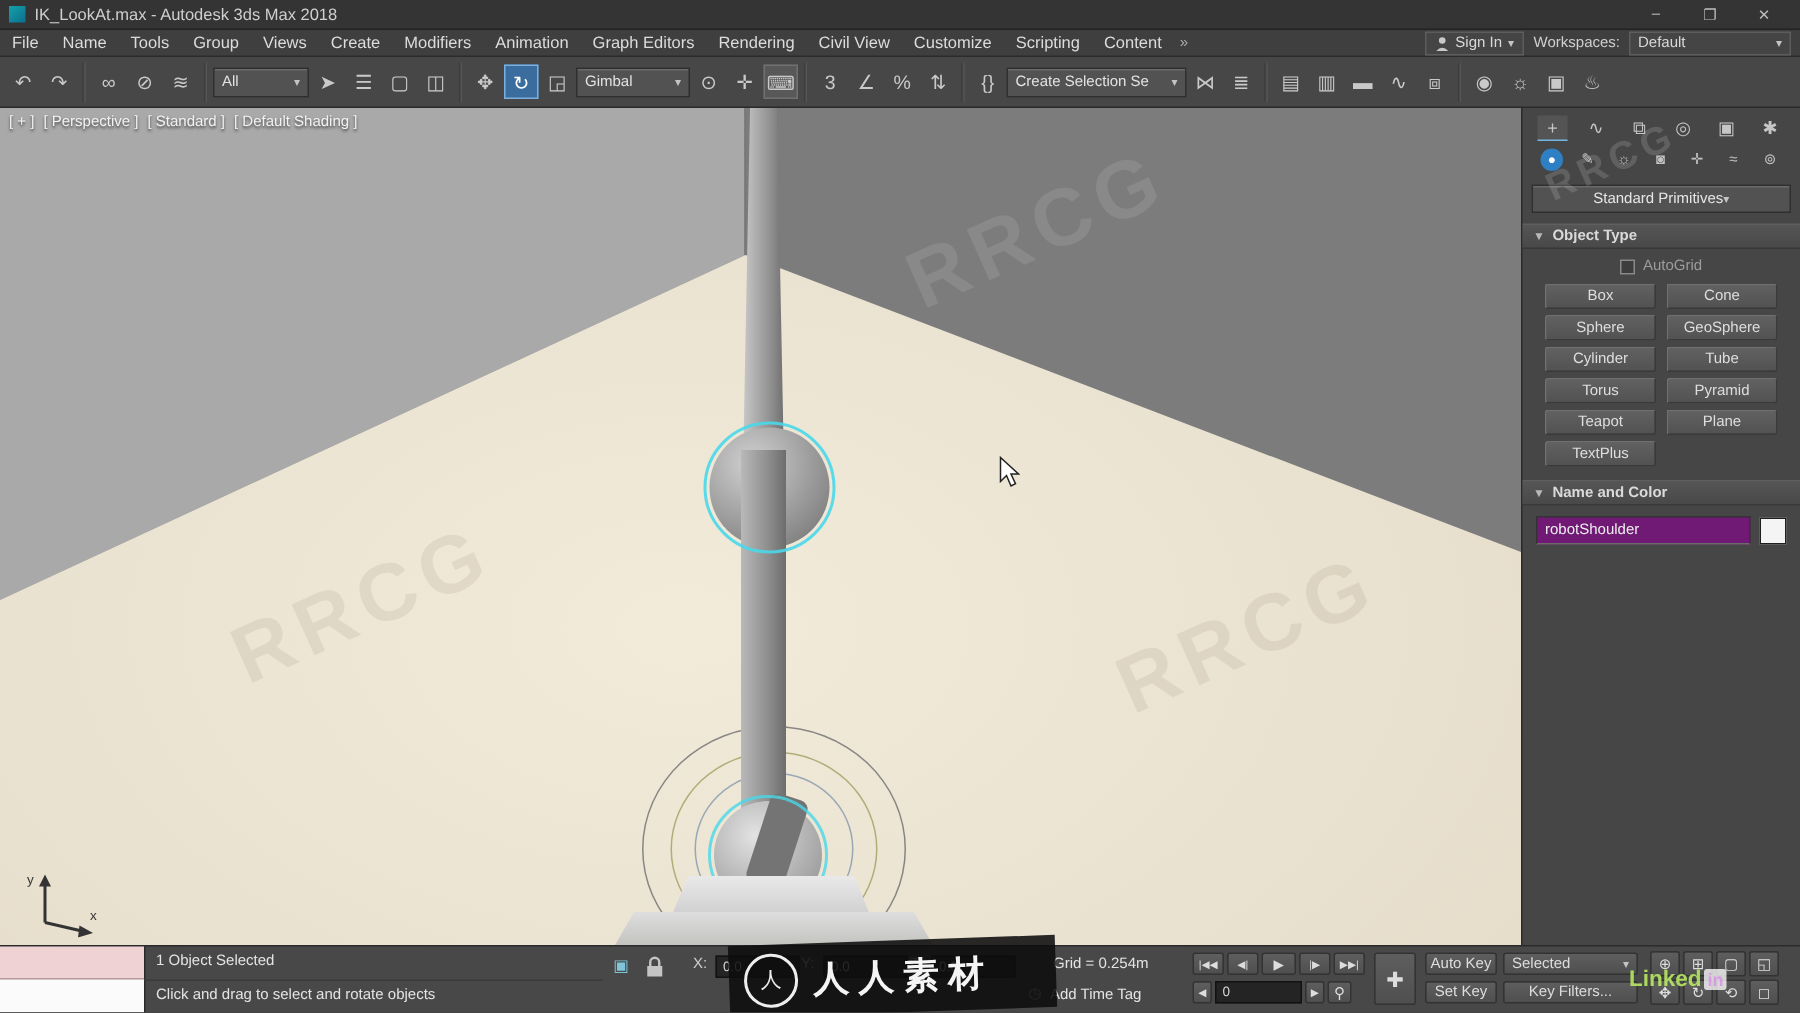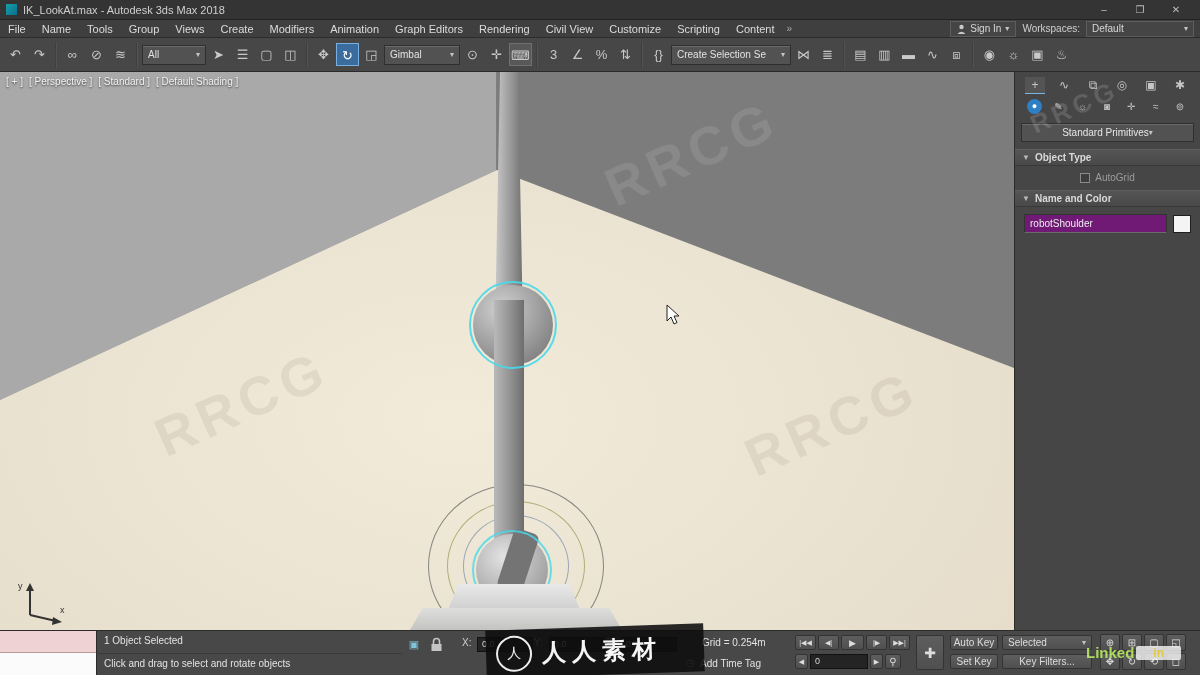--- a/index.html
+++ b/index.html
@@ -78,21 +78,21 @@
   .sicon{position:absolute;width:16px;height:16px;text-align:center;line-height:16px;font-size:11px;color:#c9c9c9}
   
   #wm-top{position:absolute;left:524px;top:1px;font-size:25px;font-weight:bold;letter-spacing:3px;color:rgba(255,255,255,.78);z-index:60}
   #wm-panel{position:absolute;left:1028px;top:92px;font-size:26px;font-weight:bold;letter-spacing:4px;color:rgba(255,255,255,.14);transform:rotate(-24deg);z-index:55}
   #wm-bottom{position:absolute;left:486px;top:627px;width:218px;height:48px;background:rgba(12,12,12,.88);transform:rotate(-2deg);
              display:flex;align-items:center;gap:10px;padding:0 10px;box-sizing:border-box;z-index:70}
   .seal{width:32px;height:32px;border:2px solid #eee;border-radius:50%;display:flex;align-items:center;justify-content:center;font-size:14px;color:#eee;flex:none}
   .wmchars{font-size:24px;font-weight:bold;letter-spacing:6px;color:#f5f5f5;white-space:nowrap}
   #wm-linkedin{position:absolute;left:1086px;top:644px;z-index:75;display:flex;align-items:center;gap:2px;opacity:.85}
   .li-a{font-size:15px;font-weight:bold;color:#bef264}
-  .li-b{font-size:12px;font-weight:bold;background:rgba(255,255,255,.9);color:#fde047;border-radius:2px;padding:0 17px}
+  .li-b{font-size:12px;font-weight:bold;background:rgba(255,255,255,.9);color:#f0abfc;border-radius:2px;padding:0 2px}
 </style>
 </head>
 <body>
 
 <div id="root">
 
   <div id="titlebar">
     <span class="applogo"></span>
     <span class="apptitle">IK_LookAt.max - Autodesk 3ds Max 2018</span>
     <span class="winbtns">
@@ -256,20 +256,33 @@
     </div>
 
     <div class="rollout-h">
       <span class="roll-arrow">▼</span>
       <span>Object Type</span>
     </div>
     <div class="autogrid">
       <span class="chk"></span>
       <span>AutoGrid</span>
     </div>
+    <div class="objgrid">
+      <span class="obtn">Box</span>
+      <span class="obtn">Cone</span>
+      <span class="obtn">Sphere</span>
+      <span class="obtn">GeoSphere</span>
+      <span class="obtn">Cylinder</span>
+      <span class="obtn">Tube</span>
+      <span class="obtn">Torus</span>
+      <span class="obtn">Pyramid</span>
+      <span class="obtn">Teapot</span>
+      <span class="obtn">Plane</span>
+      <span class="obtn">TextPlus</span>
+    </div>
 
     <div class="rollout-h">
       <span class="roll-arrow">▼</span>
       <span>Name and Color</span>
     </div>
     <div class="namerow">
       <span class="namefield">robotShoulder</span>
       <span class="swatch"></span>
     </div>
   </div>

